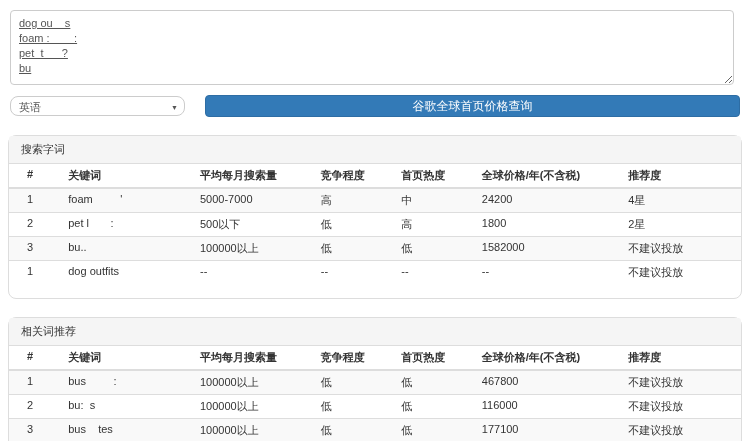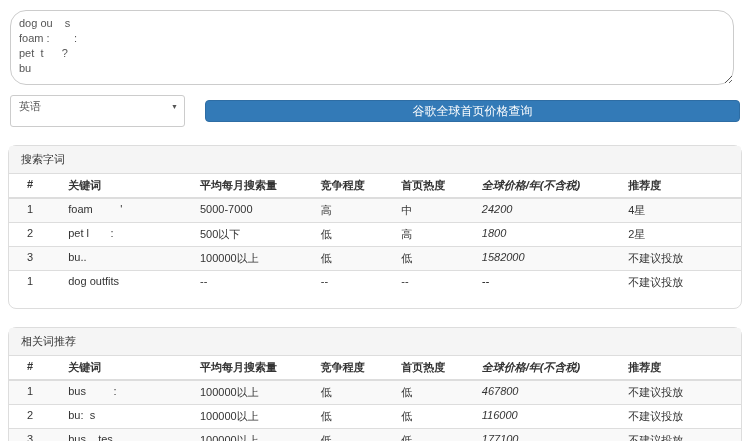--- a/index.html
+++ b/index.html
@@ -8,32 +8,32 @@
     background: #fff;
     font-family: "Liberation Sans", "DejaVu Sans", sans-serif;
     font-size: 11px; color: #333;
   }
   .page { padding: 10px 8px 0 8px; }
 
   
   .kw-textarea {
     display: block; width: 724px; height: 75px;
     margin: 0 2px 10px 2px;
-    border: 1px solid #ccc; border-radius: 16px;
+    border: 1px solid #ccc; border-radius: 4px;
     padding: 5px 8px;
     font-family: "Liberation Sans", "DejaVu Sans", sans-serif;
     font-size: 11px; color: #555; line-height: 1.35;
-    resize: both; outline: none;
+    resize: both; outline: none; text-decoration: underline;
   }
 
   
   .controls { display: flex; align-items: center; margin: 0 2px 18px 2px; }
   .lang-select {
-    position: relative; width: 175px; height: 32px;
-    border: 1px solid #ccc; border-radius: 3px;
+    position: relative; width: 175px; height: 20px;
+    border: 1px solid #ccc; border-radius: 8px;
     background: #fff; color: #555;
     padding: 3px 18px 3px 8px;
     cursor: pointer;
   }
   .lang-select .caret {
     position: absolute; right: 6px; top: 7px;
     font-size: 7px; color: #555;
   }
   .query-btn {
     flex: 1; margin-left: 20px; height: 22px;
@@ -63,21 +63,21 @@
   table.data th:first-child, table.data td:first-child { padding-left: 18px; }
   table.data thead th { font-weight: bold; border-bottom: 2px solid #ddd; }
   table.data tbody td { border-top: 1px solid #ddd; }
   table.data tbody tr:first-child td { border-top: none; }
   table.data tbody tr:nth-child(odd) { background: #f9f9f9; }
   table.data th:nth-child(1), table.data td:nth-child(1) { width: 7%; }
   table.data th:nth-child(2), table.data td:nth-child(2) { width: 18%; }
   table.data th:nth-child(3), table.data td:nth-child(3) { width: 16.5%; margin-left: 28px; }
   table.data th:nth-child(4), table.data td:nth-child(4) { width: 11%; }
   table.data th:nth-child(5), table.data td:nth-child(5) { width: 11%; }
-  table.data th:nth-child(6), table.data td:nth-child(6) { width: 20%; font-style: italic; }
+  table.data th:nth-child(6), table.data td:nth-child(6) { width: 20%; }
   table.data th:nth-child(7), table.data td:nth-child(7) { width: 16.5%; margin-left: 20px; }
 </style>
 </head>
 <body>
 
 <div class="page">
 
   <textarea class="kw-textarea" spellcheck="false" style="">dog ou    s
 foam :        :
 pet  t      ?

